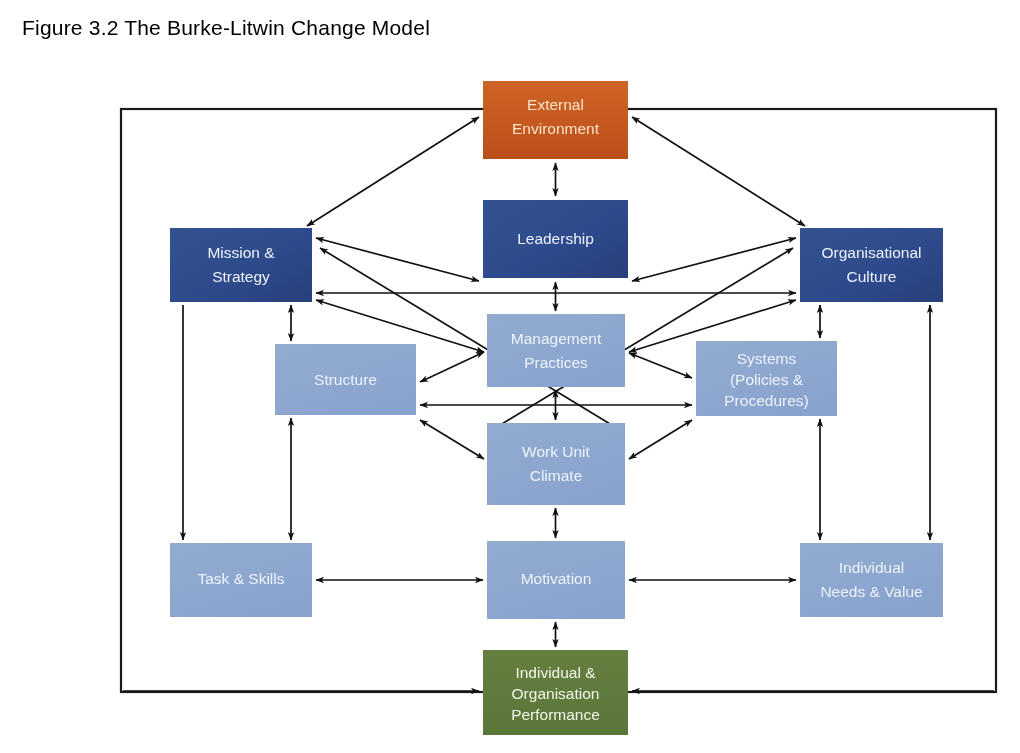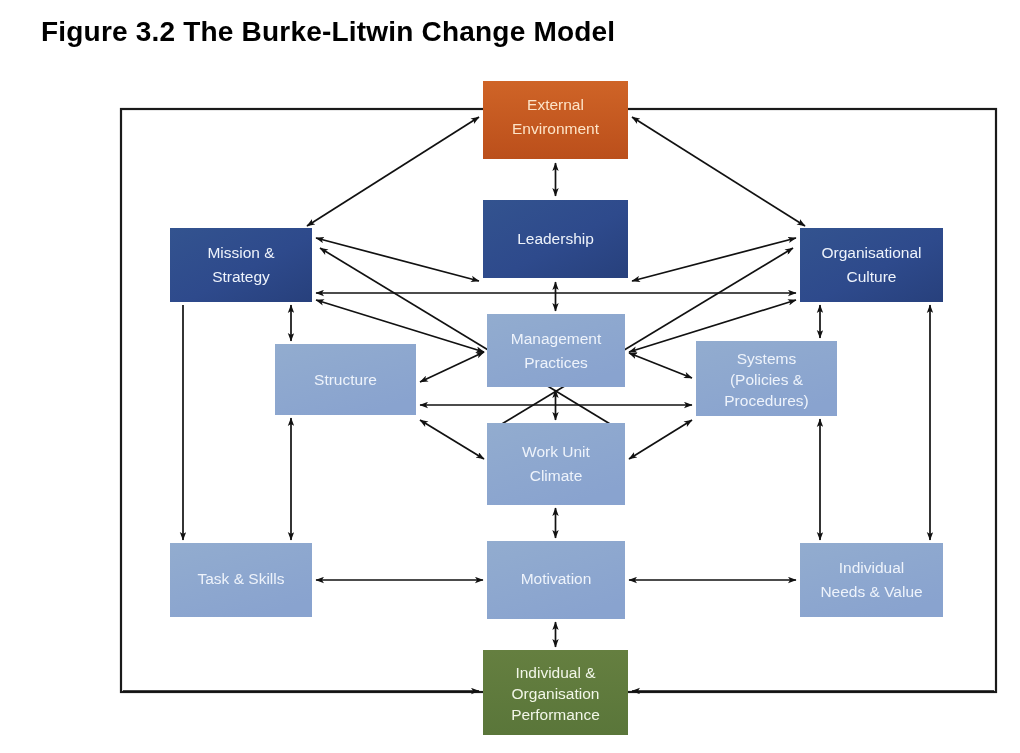--- a/index.html
+++ b/index.html
@@ -11,26 +11,25 @@
     width: 1020px;
     height: 753px;
     font-family: "Liberation Sans", sans-serif;
     position: relative;
     overflow: hidden;
   }
   #figure-title {
     position: absolute;
     left: 22px;
     top: 16px;
-    font-size: 28px;
-    font-weight: bold;
+    font-size: 21px;
+    font-weight: normal;
     color: #000000;
     letter-spacing: 0.2px;
     white-space: nowrap;
-    margin-left: 19px;
   }
   #diagram-canvas {
     position: absolute;
     left: 0;
     top: 0;
     width: 1020px;
     height: 753px;
   }
   .node-label {
     font-family: "Liberation Sans", sans-serif;

